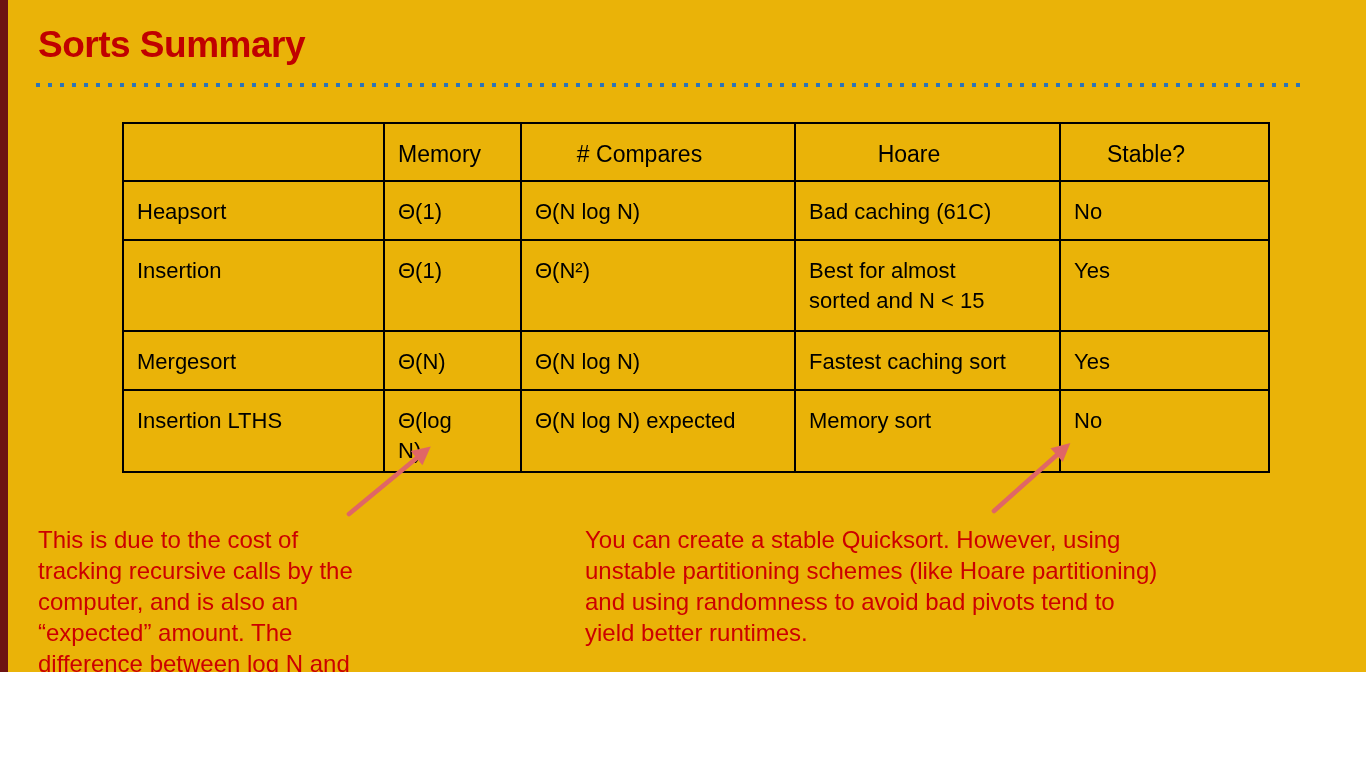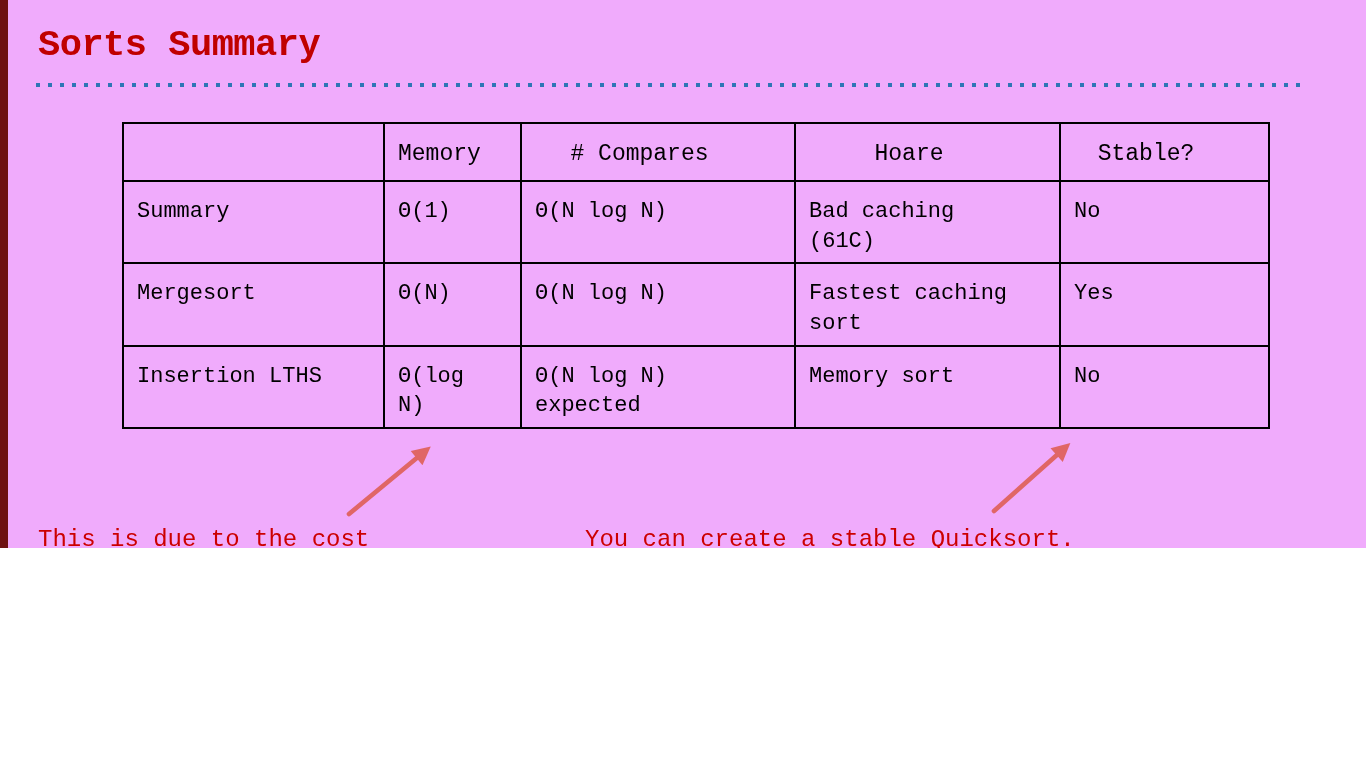--- a/index.html
+++ b/index.html
@@ -1,23 +1,23 @@
 <!DOCTYPE html>
 <html><head>
 <meta charset="utf-8">
 <style>
   html, body { margin: 0; padding: 0; }
   body { background: #ffffff; }
   .slide {
     position: relative;
     width: 1366px;
-    height: 548px;
-    background: #f0abfc;
+    height: 672px;
+    background: #eab308;
     overflow: hidden;
-    font-family: Liberation Mono, monospace;
+    font-family: Liberation Sans, sans-serif;
   }
   .left-bar {
     position: absolute;
     left: 0; top: 0;
     width: 8px; height: 768px;
     background: #6e1212;
   }
   .title {
     position: absolute;
     left: 38px; top: 24px;
@@ -95,25 +95,32 @@
       <tr class="r-header">
         <th></th>
         <th>Memory</th>
         <th># Compares</th>
         <th>Hoare</th>
         <th>Stable?</th>
       </tr>
     </thead>
     <tbody>
       <tr class="r-heapsort">
-        <td class="c-name">Summary</td>
+        <td class="c-name">Heapsort</td>
         <td class="c-memory">Θ(1)</td>
         <td class="c-compares">Θ(N log N)</td>
         <td class="c-notes">Bad caching (61C)</td>
         <td class="c-stable">No</td>
+      </tr>
+      <tr class="r-insertion">
+        <td class="c-name">Insertion</td>
+        <td class="c-memory">Θ(1)</td>
+        <td class="c-compares">Θ(N²)</td>
+        <td class="c-notes">Best for almost sorted and N &lt; 15</td>
+        <td class="c-stable">Yes</td>
       </tr>
       <tr class="r-mergesort">
         <td class="c-name">Mergesort</td>
         <td class="c-memory">Θ(N)</td>
         <td class="c-compares">Θ(N log N)</td>
         <td class="c-notes">Fastest caching sort</td>
         <td class="c-stable">Yes</td>
       </tr>
       <tr class="r-quicksort">
         <td class="c-name">Insertion LTHS</td>

